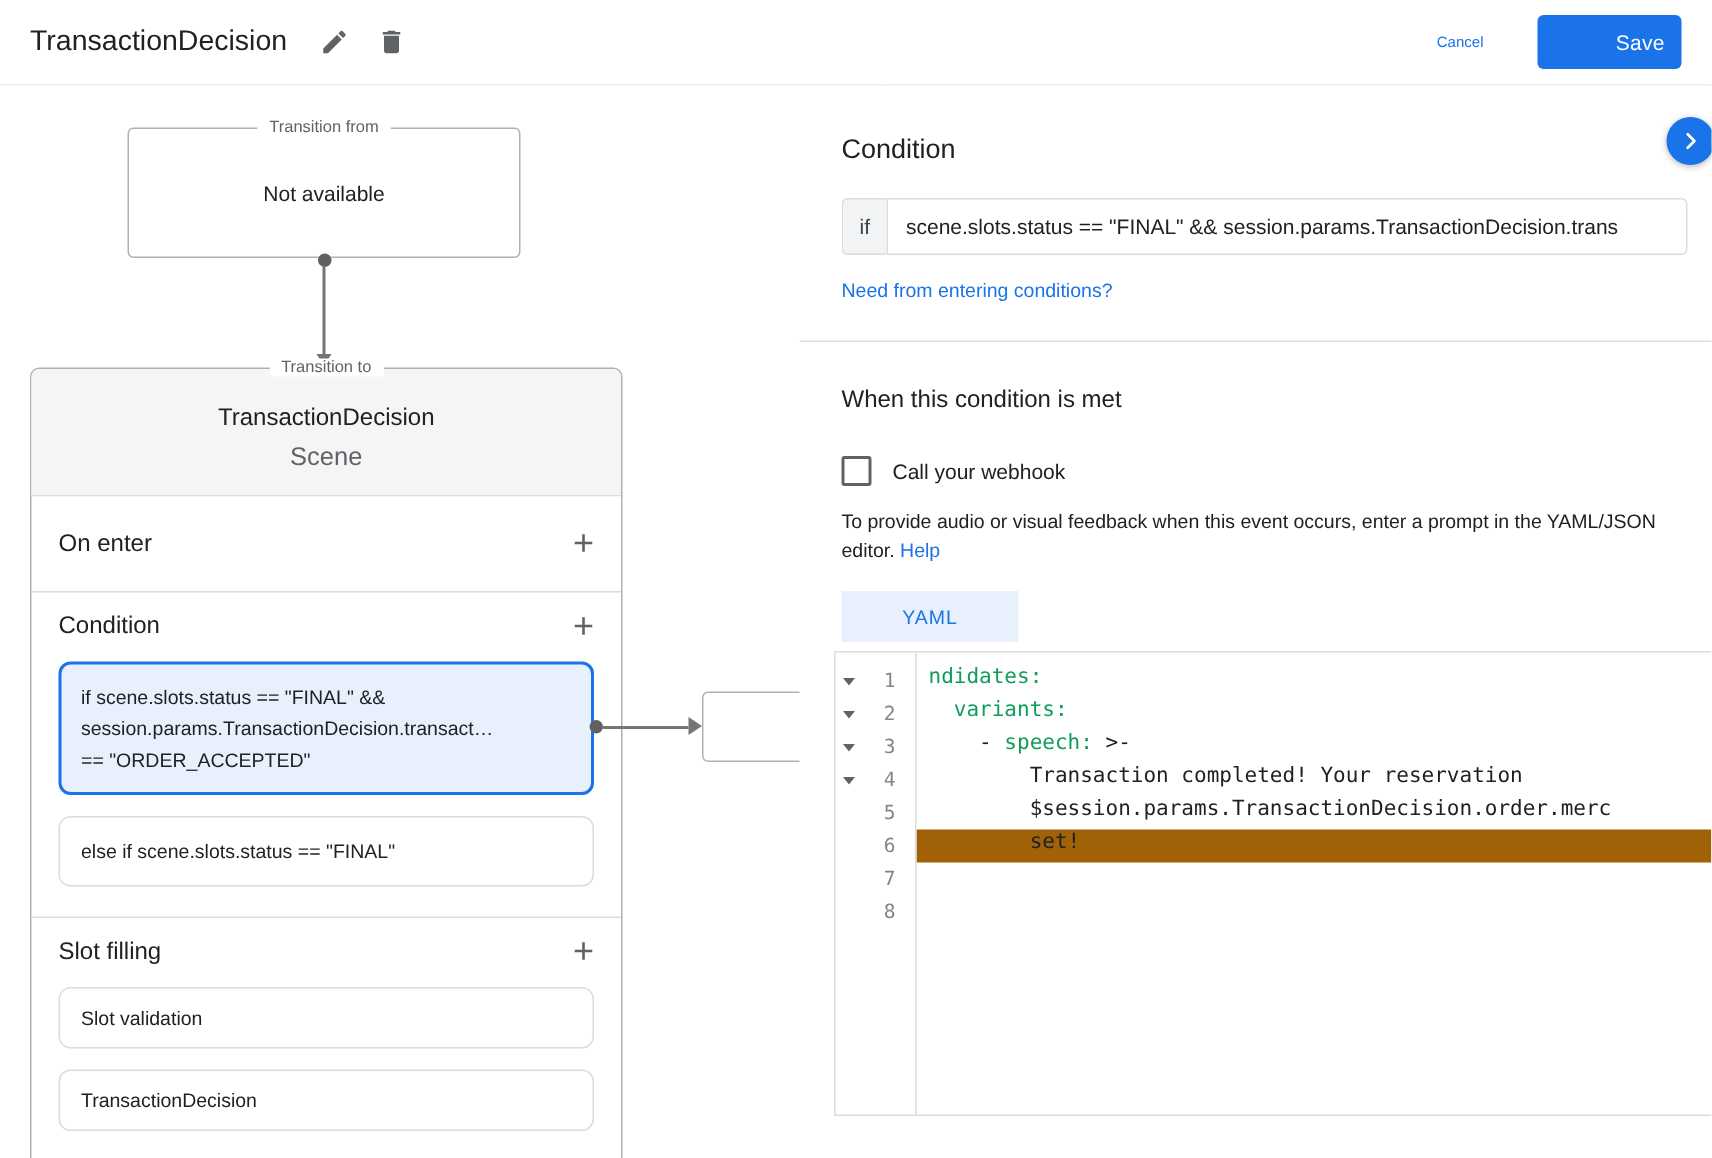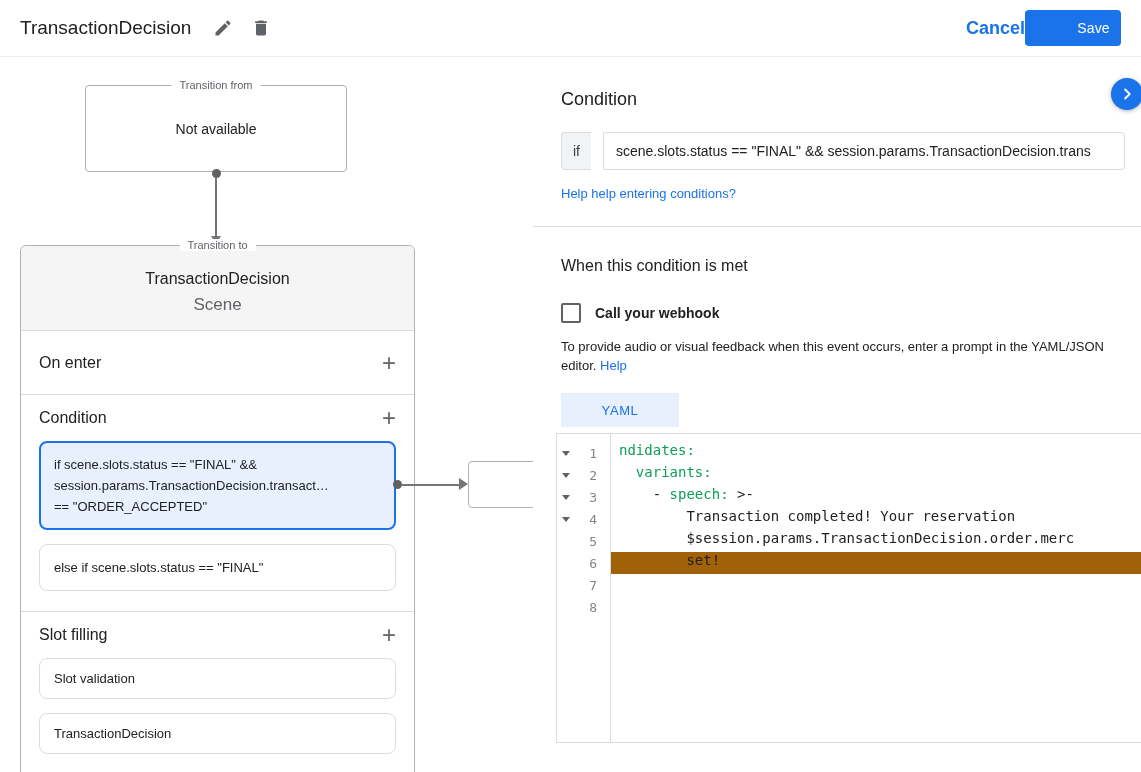--- a/index.html
+++ b/index.html
@@ -9,22 +9,22 @@
   
   .app-header { position: absolute; left: 0; top: 0; width: 1141px; height: 57px;
     display: flex; align-items: center; padding: 0 20px; background: #fff;
     border-bottom: 1px solid #ececec; z-index: 5; }
   .page-title { font-size: 19px; font-weight: 400; color: #202124; }
   .icon-btn { background: none; border: none; cursor: pointer; padding: 4px; display: flex; align-items: center; }
   .icon-btn svg { fill: #5f6368; }
   .title-edit { margin-left: 18px; }
   .title-delete { margin-left: 10px; }
   .header-spacer { flex: 1; }
-  .cancel-btn { background: none; border: none; color: #1a73e8; font-size: 18px; font-weight: 700;
-    font-family: inherit; cursor: pointer; }
+  .cancel-btn { background: none; border: none; color: #1a73e8; font-size: 10px; font-weight: 400;
+    font-family: inherit; cursor: pointer; margin-right: 36px; }
   .save-btn { background: #1a73e8; color: #fff; border: none; border-radius: 4px;
     width: 96px; height: 36px; font-size: 14px; font-weight: 500; font-family: inherit;
     cursor: pointer; letter-spacing: 0.2px; padding-left: 41px; }
 
   
   .canvas { position: absolute; left: 0; top: 57px; width: 590px; height: 715px;
     background: #fff; border-right: 1px solid #dadce0; overflow: hidden; }
 
   .box-label { position: absolute; top: -7px; left: 50%; transform: translateX(-50%);
     background: #fff; padding: 0 8px; font-size: 11px; color: #5f6368; white-space: nowrap; }
@@ -70,35 +70,35 @@
     border: 1px solid #aeb2b7; border-radius: 4px; background: #fff; cursor: pointer; }
 
   
   .panel { position: absolute; left: 533px; top: 57px; width: 608px; height: 715px;
     background: #fff; overflow: hidden; }
   .collapse-btn { position: absolute; left: 578px; top: 21px; width: 32px; height: 32px;
     border-radius: 50%; background: #1a73e8; border: none; cursor: pointer;
     display: flex; align-items: center; justify-content: center;
     box-shadow: 0 1px 4px rgba(0,0,0,0.3); z-index: 3; }
   .panel-title { margin: 32px 0 0 28px; font-size: 18px; font-weight: 400; color: #202124; }
-  .cond-row { display: flex; margin: 22px 16px 0 28px; height: 38px; gap: 12px; }
+  .cond-row { display: flex; margin: 22px 16px 0 28px; height: 38px; }
   .if-chip { width: 30px; background: #f1f3f4; border: 1px solid #dadce0; border-right: none;
     border-radius: 4px 0 0 4px; display: flex; align-items: center; justify-content: center;
     font-size: 14px; color: #3c4043; }
   .cond-input { flex: 1; border: 1px solid #dadce0; border-radius: 0 4px 4px 0; padding: 0 12px;
     font-size: 14px; color: #202124; font-family: inherit; outline: none; background: #fff; }
   .help-link { display: inline-block; margin: 16px 0 0 28px; font-size: 13px; color: #1a73e8;
     text-decoration: none; cursor: pointer; }
   .panel-divider { margin-top: 24px; border: none; border-top: 1px solid #dadce0; }
   .when-met { margin: 30px 0 0 28px; font-size: 16px; font-weight: 500; color: #202124; }
   .check-row { display: flex; align-items: center; margin: 28px 0 0 28px; }
   .checkbox { width: 20px; height: 20px; border: 2px solid #5f6368; border-radius: 2px;
     background: #fff; cursor: pointer; flex: none; display: flex; align-items: center; justify-content: center; }
   .checkbox.checked { background: #1a73e8; border-color: #1a73e8; }
-  .check-label { margin-left: 14px; font-size: 14px; font-weight: 700; color: #202124; }
+  .check-label { margin-left: 14px; font-size: 14px; font-weight: 400; color: #202124; }
   .lang-badge { margin-left: 12px; background: #f3e8fd; color: #681da8; font-size: 10px;
     font-weight: 500; letter-spacing: 0.8px; padding: 3px 7px; border-radius: 2px; }
   .desc { margin: 14px 28px 0 28px; max-width: 572px; font-size: 13px; line-height: 19px; color: #202124; }
   .desc a { color: #1a73e8; text-decoration: none; cursor: pointer; }
   .tabs { display: flex; margin: 18px 0 0 28px; }
   .tab { width: 118px; height: 34px; display: flex; align-items: center; justify-content: center;
     font-size: 13px; font-weight: 500; letter-spacing: 0.6px; color: #5f6368; cursor: pointer; }
   .tab.active { background: #e8f0fe; color: #1a73e8; text-align: right; }
 
   .editor { display: flex; margin: 6px 0 0 23px; width: calc(100% - 23px); height: 310px;
@@ -205,21 +205,21 @@
     </span>
   </button>
 
   <h2 class="panel-title">Condition</h2>
 
   <div class="cond-row">
     <div class="if-chip">if</div>
     <input class="cond-input" type="text" value="scene.slots.status == &quot;FINAL&quot; &amp;&amp; session.params.TransactionDecision.trans" style="">
   </div>
 
-  <a class="help-link">Help help entering conditions?</a>
+  <a class="help-link">Need from entering conditions?</a>
 
   <hr class="panel-divider">
 
   <h3 class="when-met">When this condition is met</h3>
 
   <div class="check-row">
     <div class="checkbox"></div>
     <span class="check-label">Call your webhook</span>
   </div>
 

